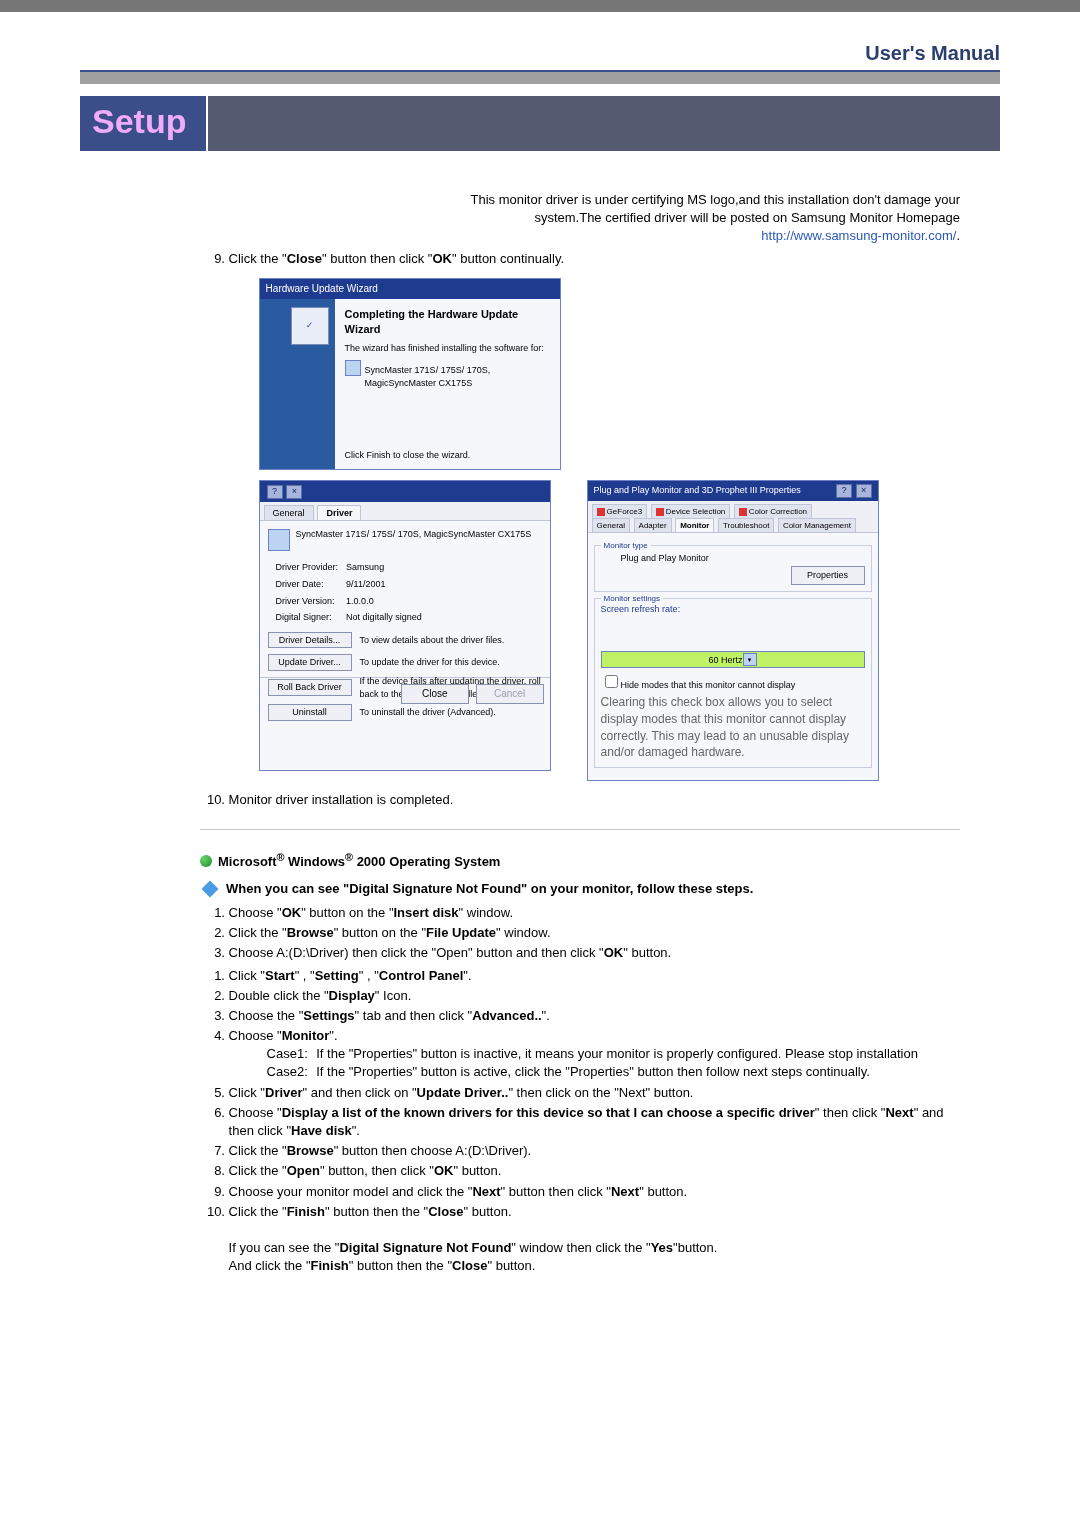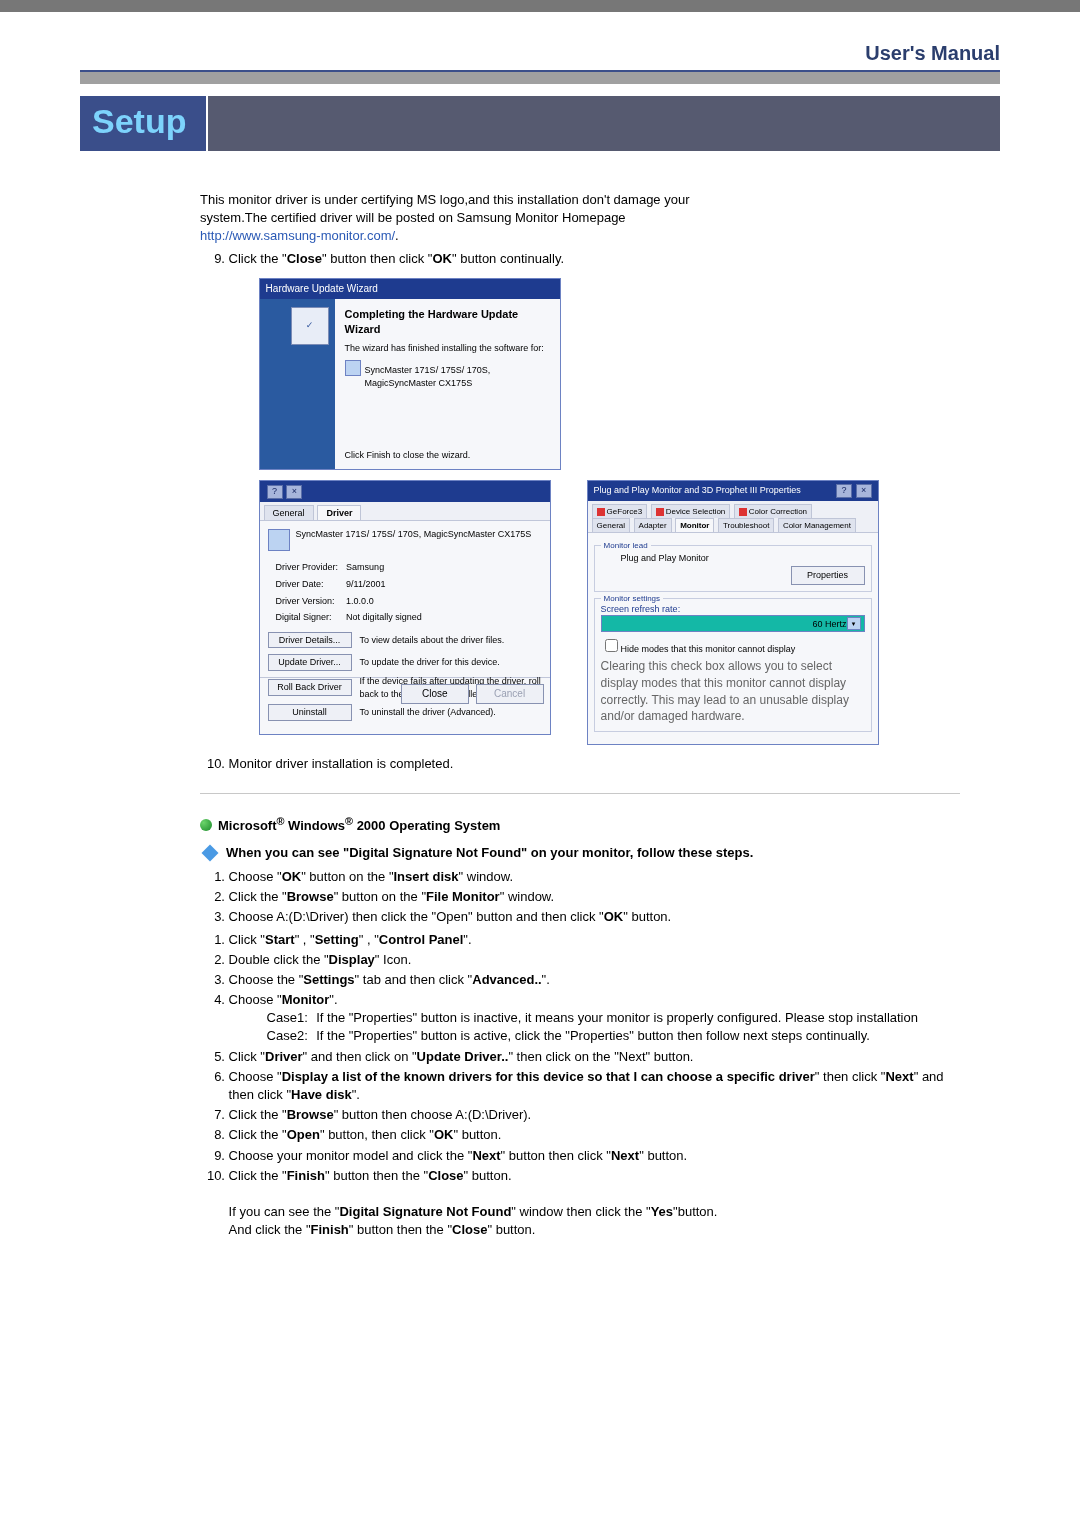--- a/index.html
+++ b/index.html
@@ -32,36 +32,36 @@
     height: 12px;
     background: #a0a0a0;
     margin: 0 80px;
   }
   .setup-row {
     display: flex;
     margin: 12px 80px 0 80px;
   }
   .setup-box {
     background: #3a4e8a;
-    color: #7dd3fc;
+    color: #f0abfc;
     font-size: 34px;
     font-weight: bold;
     padding: 6px 20px 10px 12px;
     flex: 0 0 auto;
   }
   .setup-side {
     background: #565a70;
     flex: 1;
     margin-left: 2px;
   }
   .content {
     margin: 40px 120px 40px 200px;
     line-height: 1.4;
   }
-  .intro-block { margin-left: 0px; }
+  .intro-block { margin-left: 0px; text-align: right; }
   .link { color: #2a59b5; }
   ol.numbered { list-style: decimal; padding-left: 2.2em; margin: 4px 0; }
   ol.numbered > li { margin: 2px 0; }
   .step9 { margin-top: 2px; }
   .shots {
     margin: 10px 0 10px 30px;
   }
   .shot {
     border: 1px solid #6d82c3;
     background: #f6f7fa;
@@ -211,27 +211,28 @@
   .fieldset .legend {
     position: absolute;
     top: -6px; left: 6px;
     background: #f6f7fa;
     padding: 0 3px;
     color: #1e3b8f;
     font-size: 8px;
   }
   .dropdown {
     border: 1px solid #6d82c3;
-    background: #14b8a6;
+    background: #bef264;
     padding: 1px 3px;
     font-size: 9px;
     display: flex;
-    justify-content: flex-end;
+    justify-content: center;
     align-items: center;
     height: 13px;
+    margin-top: 36px;
   }
   .dropdown .arrow {
     width: 12px; height: 11px;
     background: #bcd3f2;
     border: 1px solid #6d82c3;
     text-align: center;
     font-size: 7px;
     line-height: 11px;
   }
   .chk { margin-right: 3px; }
@@ -397,21 +398,21 @@
               <span class="nvtab red"><span class="ico3"></span><span>Color Correction</span></span>
               <br>
               <span class="nvtab">General</span>
               <span class="nvtab">Adapter</span>
               <span class="nvtab" style="background:#f6f7fa;font-weight:bold">Monitor</span>
               <span class="nvtab">Troubleshoot</span>
               <span class="nvtab">Color Management</span>
             </div>
             <div class="nvcontent">
               <div class="fieldset">
-                <span class="legend">Monitor lead</span>
+                <span class="legend">Monitor type</span>
                 <div class="iconline" style="display:flex;align-items:center">
                   <div class="ico2" style="width:16px;height:16px"></div>
                   <span style="flex:1;font-size:9px;margin-left:4px">Plug and Play Monitor</span>
                 </div>
                 <div style="text-align:right"><span class="winbtn" style="font-size:9px;min-width:60px">Properties</span></div>
               </div>
               <div class="fieldset">
                 <span class="legend">Monitor settings</span>
                 <div style="font-size:9px;color:#1e3b8f">Screen refresh rate:</div>
                 <div class="dropdown">
@@ -443,21 +444,21 @@
 
   <div class="section-head">
     <span class="cog">
         <span></span>
       </span>
     <span>When you can see "Digital Signature Not Found" on your monitor, follow these steps.</span>
   </div>
 
   <ol class="numbered sub">
     <li><span>Choose "</span><b>OK</b><span>" button on the "</span><b>Insert disk</b><span>" window.</span></li>
-    <li><span>Click the "</span><b>Browse</b><span>" button on the "</span><b>File Monitor</b><span>" window.</span></li>
+    <li><span>Click the "</span><b>Browse</b><span>" button on the "</span><b>File Update</b><span>" window.</span></li>
     <li><span>Choose A:(D:\Driver) then click the "Open" button and then click "</span><b>OK</b><span>" button.</span></li>
   </ol>
 
 
   <ol class="numbered sub">
     <li><span>Click "</span><b>Start</b><span>" , "</span><b>Setting</b><span>" , "</span><b>Control Panel</b><span>".</span></li>
     <li><span>Double click the "</span><b>Display</b><span>" Icon.</span></li>
     <li><span>Choose the "</span><b>Settings</b><span>" tab and then click "</span><b>Advanced..</b><span>".</span></li>
     <li>
       <span>Choose "</span><b>Monitor</b><span>".</span>

